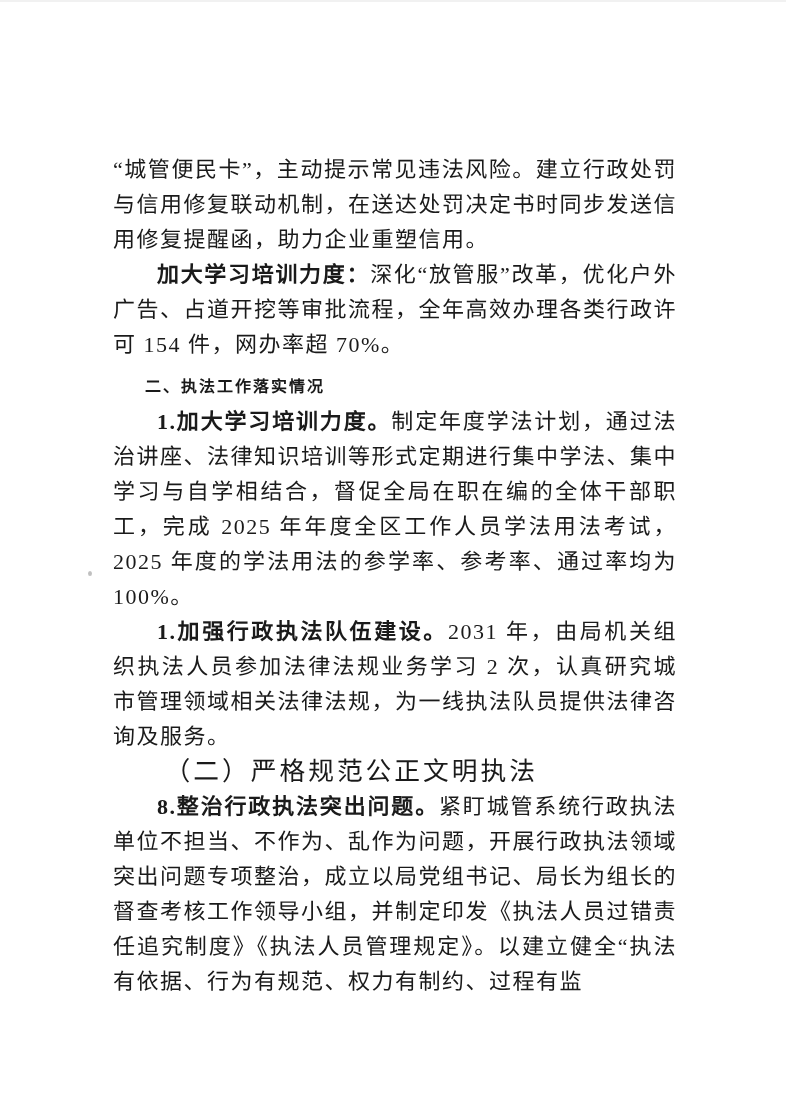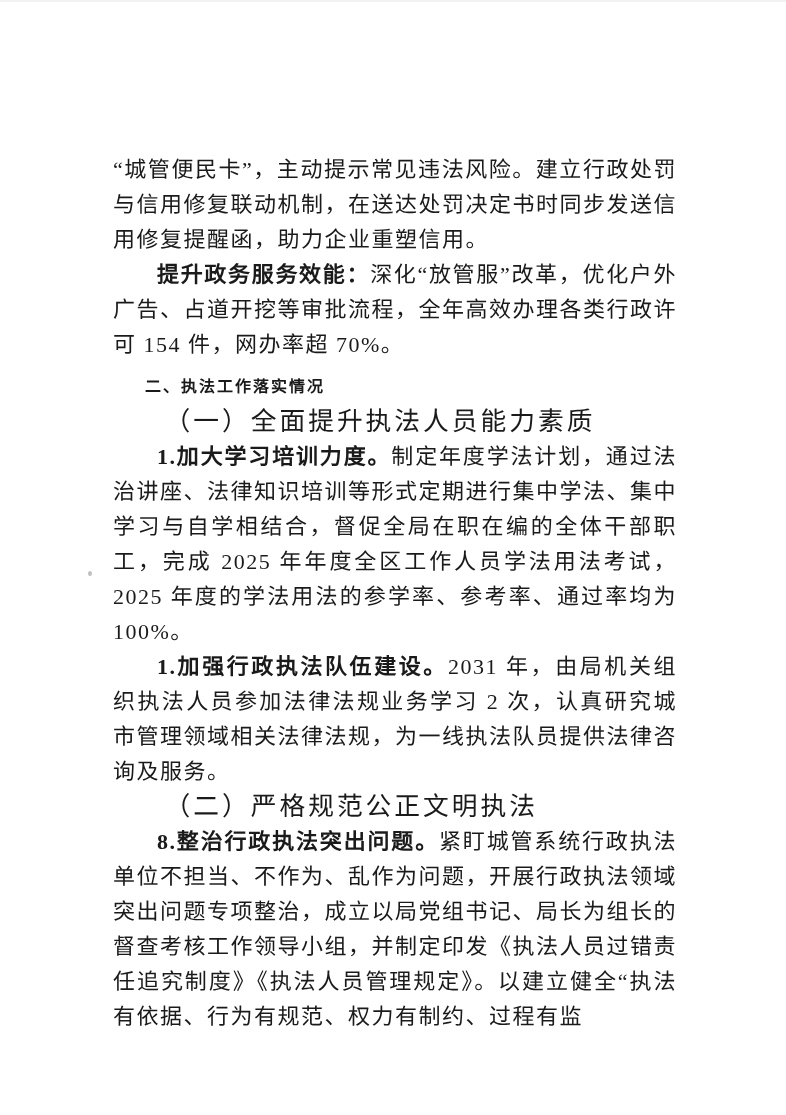--- a/index.html
+++ b/index.html
@@ -71,25 +71,24 @@
 </head>
 <body>
 
 <div class="top-edge"></div>
 <div class="speck"></div>
 
 <main class="page">
 
   <p class="para no-indent"><span class="lead"></span><span>“城管便民卡”，主动提示常见违法风险。建立行政处罚与信用修复联动机制，在送达处罚决定书时同步发送信用修复提醒函，助力企业重塑信用。</span></p>
 
-  <p class="para"><span class="lead">提升政务服务效能：</span><span>深化“放管服”改革，优化户外广告、占道开挖等审批流程，全年高效办理各类行政许可 154 件，网办率超 70%。</span></p>
+  <p class="para"><span class="lead">加大学习培训力度：</span><span>深化“放管服”改革，优化户外广告、占道开挖等审批流程，全年高效办理各类行政许可 154 件，网办率超 70%。</span></p>
 
   <h2 class="hd1">二、执法工作落实情况</h2>
 
-  <h3 class="hd2">（一）全面提升执法人员能力素质</h3>
 
   <p class="para"><span class="lead">1.加大学习培训力度。</span><span>制定年度学法计划，通过法治讲座、法律知识培训等形式定期进行集中学法、集中学习与自学相结合，督促全局在职在编的全体干部职工，完成 2025 年年度全区工作人员学法用法考试，2025 年度的学法用法的参学率、参考率、通过率均为 100%。</span></p>
 
   <p class="para"><span class="lead">1.加强行政执法队伍建设。</span><span>2031 年，由局机关组织执法人员参加法律法规业务学习 2 次，认真研究城市管理领域相关法律法规，为一线执法队员提供法律咨询及服务。</span></p>
 
   <h3 class="hd2">（二）严格规范公正文明执法</h3>
 
   <p class="para"><span class="lead">8.整治行政执法突出问题。</span><span>紧盯城管系统行政执法单位不担当、不作为、乱作为问题，开展行政执法领域突出问题专项整治，成立以局党组书记、局长为组长的督查考核工作领导小组，并制定印发《执法人员过错责任追究制度》《执法人员管理规定》。以建立健全“执法有依据、行为有规范、权力有制约、过程有监</span></p>
 
 </main>

